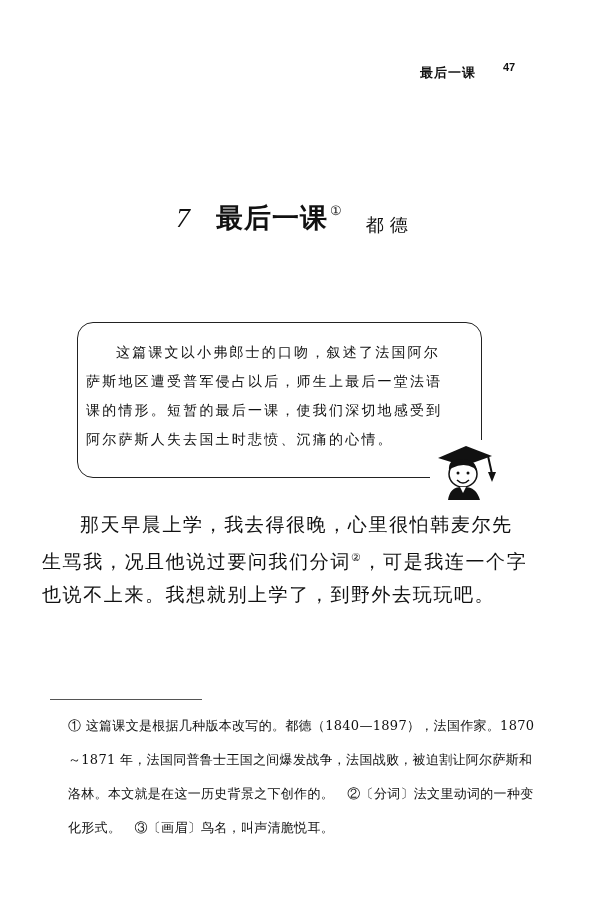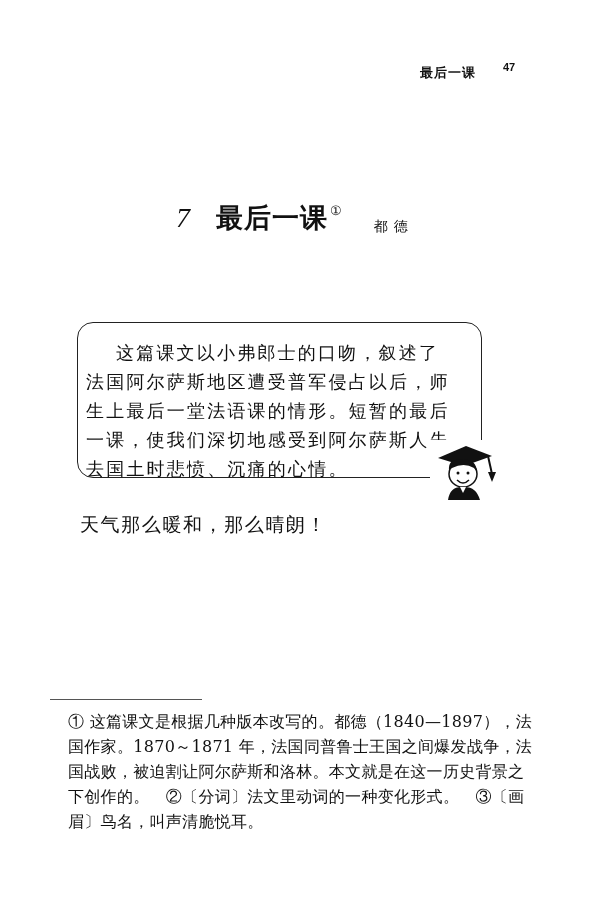--- a/index.html
+++ b/index.html
@@ -3,29 +3,29 @@
 <meta charset="utf-8">
 <style>
   html,body{margin:0;padding:0;}
   body{width:600px;height:899px;background:#ffffff;position:relative;overflow:hidden;color:#111;font-family:"DejaVu Serif",serif;}
   .running-head{position:absolute;top:64px;left:420px;font-size:13px;font-weight:bold;letter-spacing:1px;}
   .page-num{position:absolute;top:61px;left:503px;font-size:11px;font-weight:bold;font-family:"Liberation Sans",sans-serif;}
   .title-wrap{position:absolute;top:200px;left:176px;display:flex;align-items:baseline;}
   .lesson-no{font-family:"Liberation Serif",serif;font-style:italic;font-size:28px;margin-right:26px;}
   .lesson-title{font-family:"DejaVu Sans",sans-serif;font-weight:bold;font-size:27px;letter-spacing:1px;}
   .title-note{font-size:13px;position:relative;top:-12px;margin-left:2px;}
-  .author{font-size:14px;margin-left:32px;letter-spacing:6px;position:relative;top:4px;}
+  .author{font-size:18px;margin-left:24px;letter-spacing:6px;position:relative;top:4px;}
   .intro-box{position:absolute;left:77px;top:322px;width:405px;height:156px;border:1.6px solid #222;border-radius:16px;box-sizing:border-box;}
-  .intro-text{position:absolute;left:86px;top:338px;width:370px;font-size:18px;line-height:29px;letter-spacing:2.2px;text-indent:30px;}
+  .intro-text{position:absolute;left:86px;top:338px;width:370px;font-size:14px;line-height:29px;letter-spacing:2.2px;text-indent:30px;}
   .mascot{position:absolute;left:430px;top:440px;width:70px;height:60px;}
   .body-text{position:absolute;left:42px;top:508px;width:490px;font-size:19px;line-height:33px;letter-spacing:1.6px;}
   .body-text p{margin:0;text-indent:38px;}
   sup.n{font-size:11px;}
   .fn-rule{position:absolute;left:50px;top:699px;width:152px;height:1px;background:#555;}
-  .footnotes{position:absolute;left:68px;top:709px;width:470px;font-size:16px;line-height:25px;letter-spacing:0.3px;}
+  .footnotes{position:absolute;left:68px;top:709px;width:470px;font-size:13px;line-height:34px;letter-spacing:0.3px;}
 </style>
 </head>
 <body>
 
 <div class="running-head">最后一课</div>
 <div class="page-num">47</div>
 
 <div class="title-wrap">
   <span class="lesson-no">7</span>
   <span class="lesson-title">最后一课</span>
@@ -43,17 +43,17 @@
   <ellipse cx="33" cy="34" rx="14" ry="13" fill="#fff" stroke="#111" stroke-width="1.5"></ellipse>
   <path d="M19,30 Q18,18 32,20 Q46,18 47,32 L44,28 Q34,22 22,28 Z" fill="#111"></path>
   <circle cx="28" cy="33" r="1.5" fill="#111"></circle>
   <circle cx="38" cy="33" r="1.5" fill="#111"></circle>
   <path d="M27,40 Q33,46 39,40" stroke="#111" stroke-width="1.5" fill="none"></path>
   <path d="M18,60 Q20,46 33,47 Q46,46 50,60 Z" fill="#111"></path>
   <polygon points="30,47 33,53 36,47" fill="#fff"></polygon>
 </svg>
 
 <div class="body-text">
-  <p><span>天气那么暖和，那么晴朗！</span></p>
+  <p><span>那天早晨上学，我去得很晚，心里很怕韩麦尔先生骂我，况且他说过要问我们分词</span><sup class="n">②</sup><span>，可是我连一个字也说不上来。我想就别上学了，到野外去玩玩吧。</span></p>
 </div>
 
 <div class="fn-rule"></div>
 <div class="footnotes">① 这篇课文是根据几种版本改写的。都德（1840—1897），法国作家。1870～1871 年，法国同普鲁士王国之间爆发战争，法国战败，被迫割让阿尔萨斯和洛林。本文就是在这一历史背景之下创作的。　②〔分词〕法文里动词的一种变化形式。　③〔画眉〕鸟名，叫声清脆悦耳。</div>
 
 </body></html>

